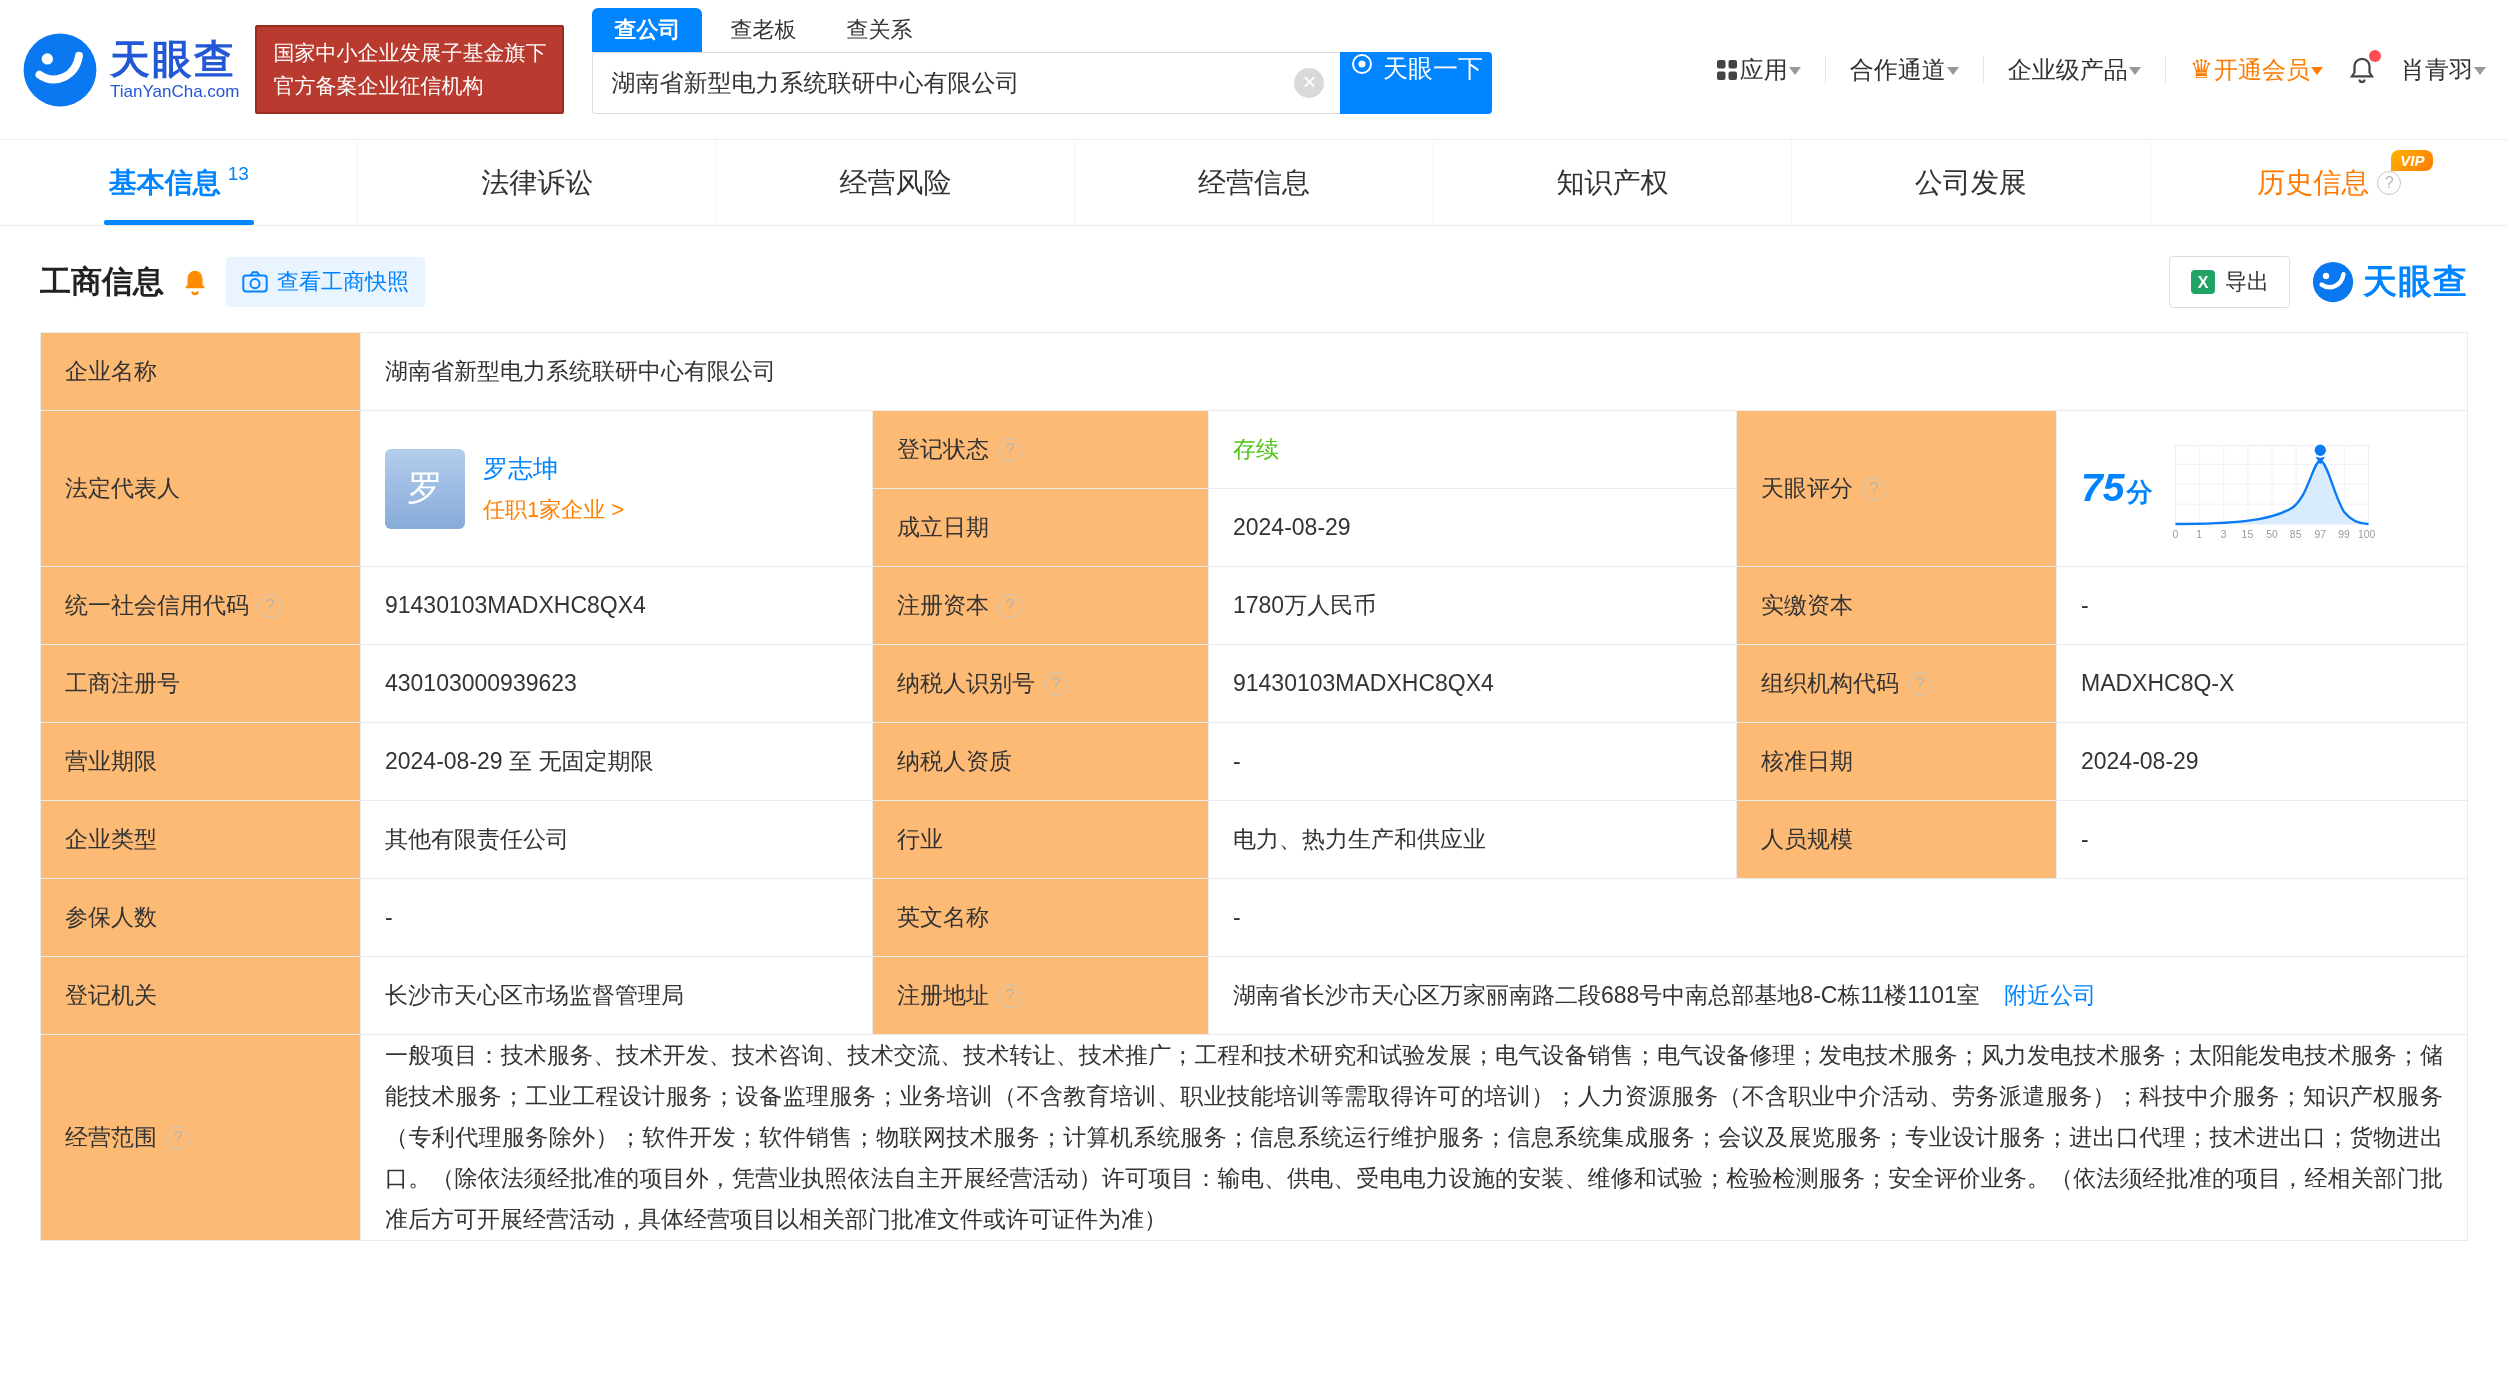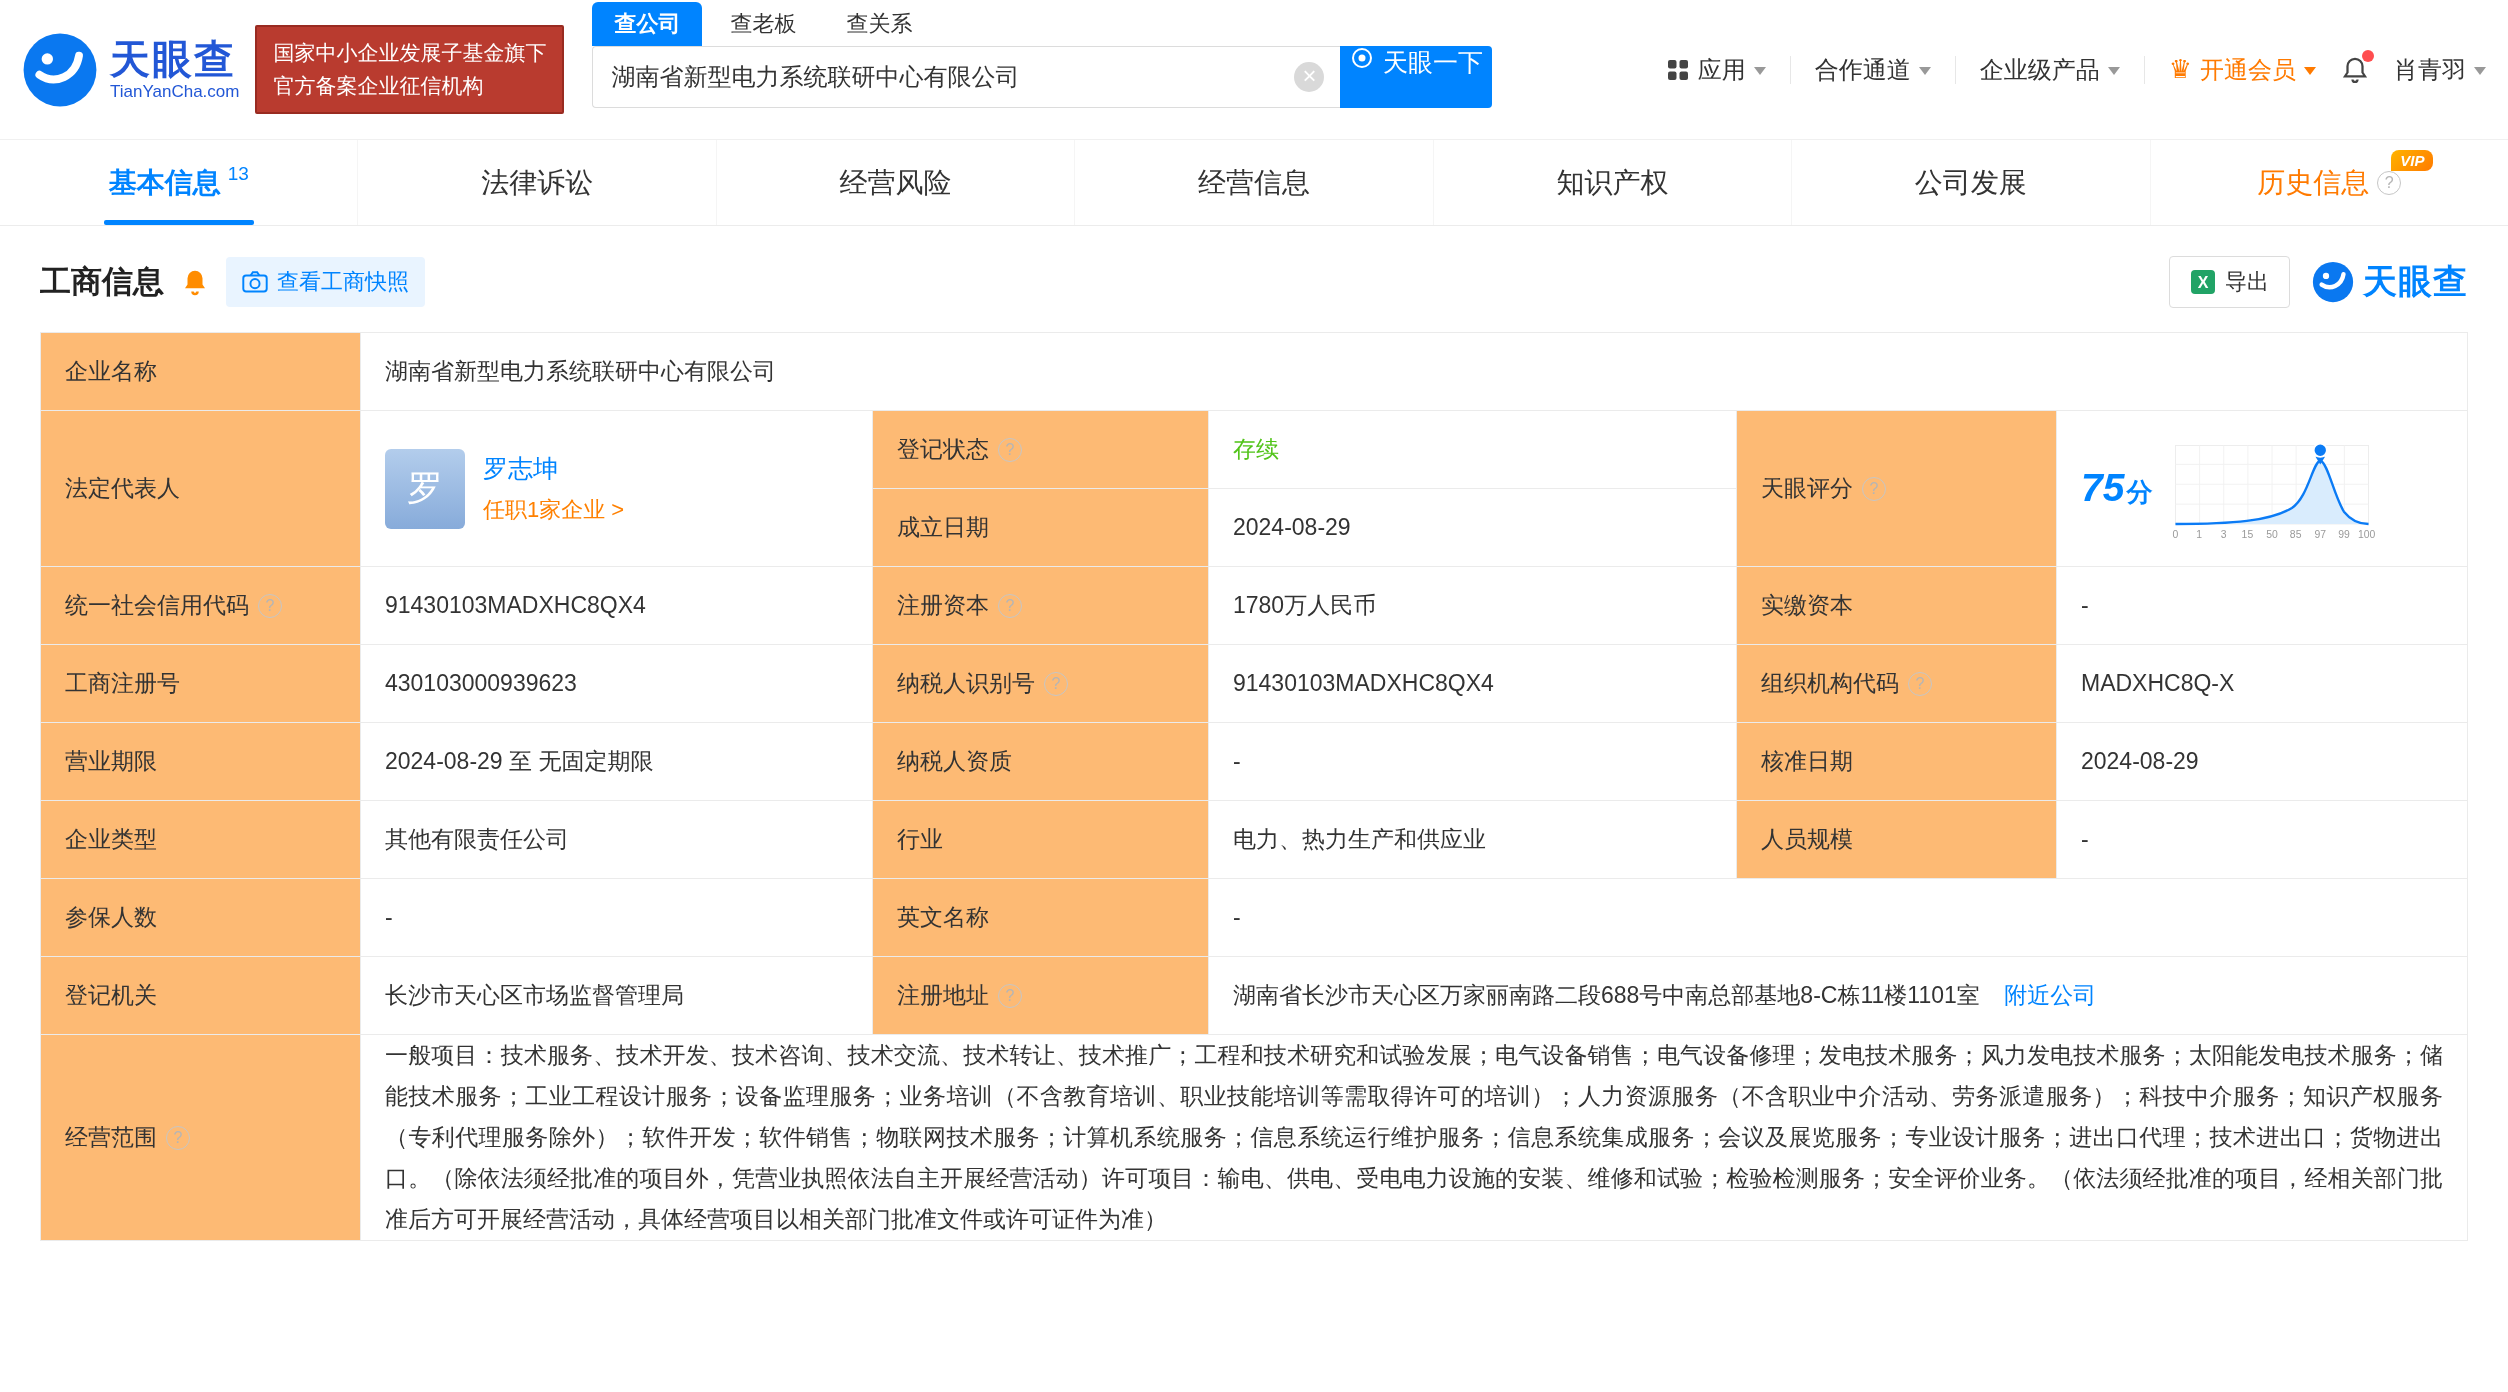--- a/index.html
+++ b/index.html
@@ -8,36 +8,36 @@
 
   
   .header { height:140px; display:flex; align-items:center; padding:0 22px; border-bottom:1px solid #f0f0f0; }
   .logo-block { display:flex; align-items:center; gap:12px; cursor:pointer; }
   .logo-icon svg { display:block; }
   .logo-txt { line-height:1.1; }
   .logo-name { font-size:40px; font-weight:bold; color:#2257d6; letter-spacing:2px; }
   .logo-domain { font-size:17px; color:#2257d6; margin-top:2px; }
   .red-badge { margin-left:16px; background:#b93b2f; border:2px solid #992b21; color:#fff;
     font-size:21px; line-height:1.55; padding:10px 16px; border-radius:2px; }
-  .search-area { margin-left:28px; width:900px; align-self:flex-start; padding-top:2px; position:relative; }
+  .search-area { margin-left:28px; width:900px; align-self:flex-start; padding-top:8px; position:relative; }
   .search-tabs { display:flex; gap:6px; }
   .stab { font-size:22px; padding:7px 22px; color:#333; cursor:pointer; border-radius:6px 6px 0 0; }
   .stab.active { background:#0084ff; color:#fff; font-weight:bold; }
   .search-row { display:flex; height:62px; position:relative; }
   .search-input { flex:1; border:1px solid #dcdcdc; border-right:none; border-radius:4px 0 0 4px;
     font-size:24px; color:#333; padding:0 64px 0 18px; outline:none;
     font-family:"Liberation Sans","DejaVu Sans",sans-serif; }
   .clear-btn { position:absolute; right:168px; top:16px; width:30px; height:30px; border-radius:50%;
     background:#d9d9d9; color:#fff; text-align:center; line-height:28px; font-size:24px; cursor:pointer; }
   .clear-btn::before { content:"×"; }
   .search-btn { width:152px; background:#0084ff; color:#fff; border:none; border-radius:0 4px 4px 0;
     font-size:25px; display:flex; align-items:flex-start; justify-content:center; gap:9px; cursor:pointer;
     font-family:"Liberation Sans","DejaVu Sans",sans-serif; }
   .top-nav { margin-left:auto; display:flex; align-items:center; gap:24px; font-size:24px; color:#333; }
-  .nav-item { display:flex; align-items:center; gap:8px; cursor:pointer; white-space:nowrap; }
+  .nav-item { display:flex; align-items:center; gap:1px; cursor:pointer; white-space:nowrap; }
   .caret { width:0; height:0; border:6px solid transparent; border-top:8px solid #999; margin-top:8px; }
   .vip-nav { color:#ff7a00; }
   .vip-nav .caret { border-top-color:#ff7a00; }
   .crown-icon::before { content:"♛"; color:#ff7a00; font-size:26px; }
   .sep { width:1px; height:28px; background:#e7e7e7; }
   .bell-wrap { position:relative; cursor:pointer; display:flex; }
   .bell-dot { position:absolute; top:-4px; right:-4px; width:12px; height:12px; border-radius:50%; background:#ff4d4f; }
 
   
   .tabbar { height:86px; display:flex; border-bottom:1px solid #ececec; }

